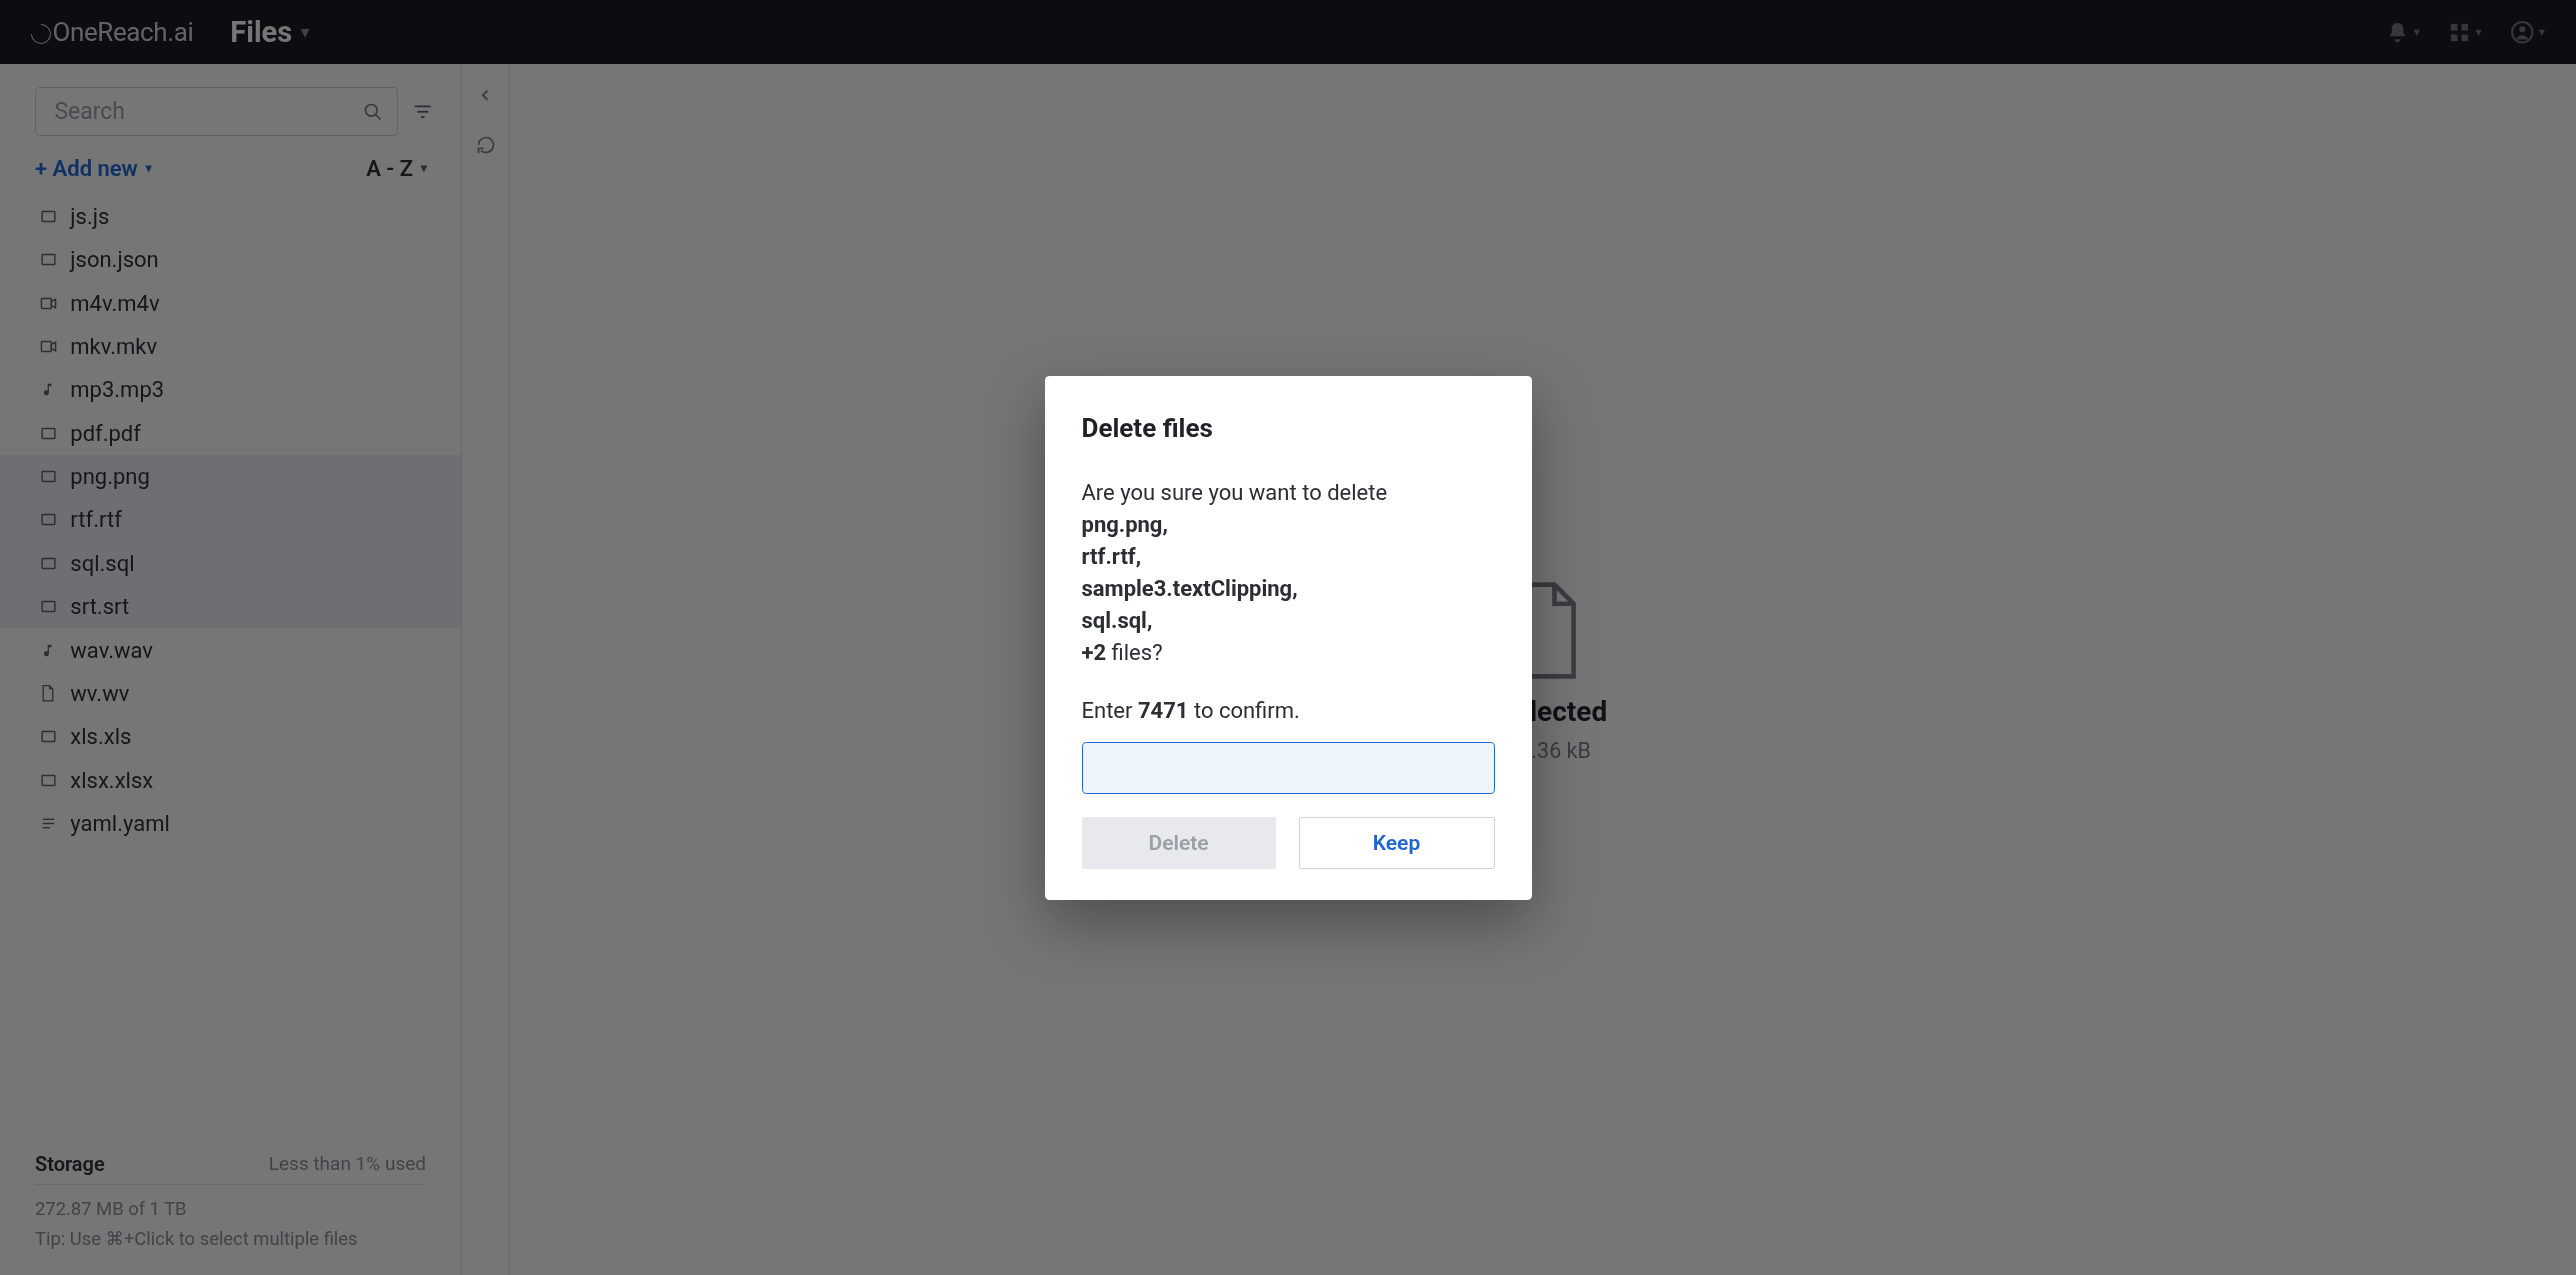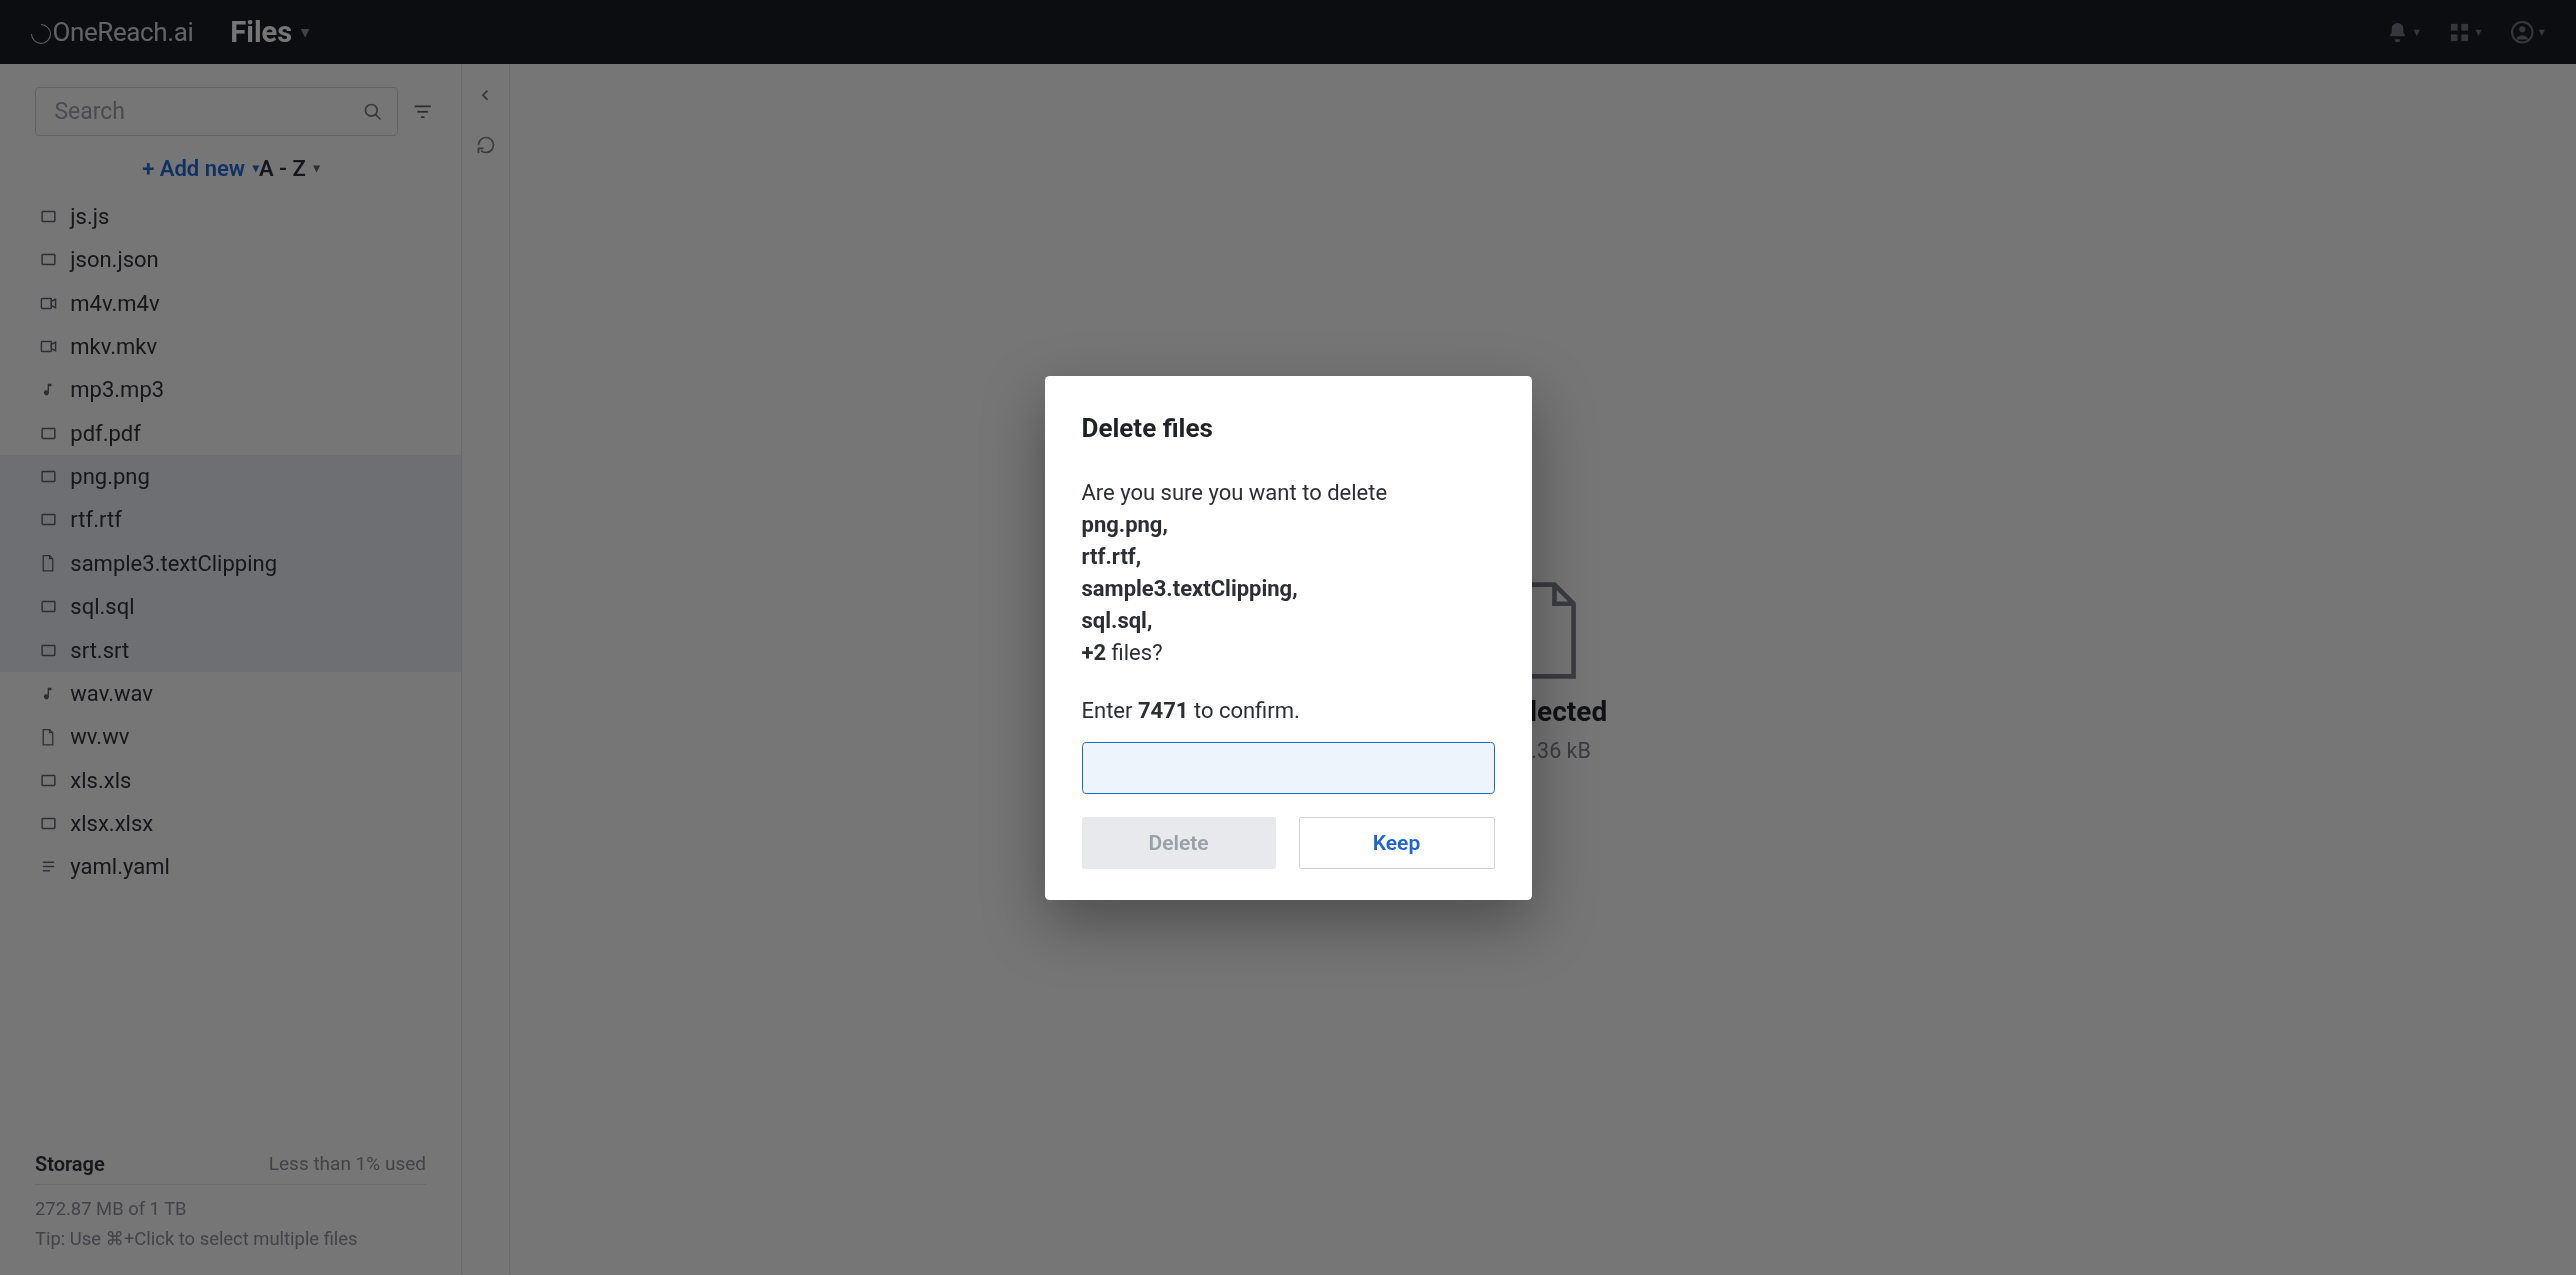--- a/index.html
+++ b/index.html
@@ -21,21 +21,21 @@
 
 
 .sidebar { width:462px; border-right:0.8px solid #e3e5e8; display:flex; flex-direction:column; background:#fff; }
 .sb-top { padding:23px 26px 9.2px 35px; display:flex; align-items:center; gap:12.3px; }
 .search-wrap { flex:1; position:relative; }
 .search-input { width:100%; height:49px; border:0.8px solid #cfd3d8; border-radius:4.6px; padding:0 46px 0 18.4px; font-size:23px; color:#4a4e55; background:#fff; }
 .search-input::placeholder { color:#9aa0a7; }
 .search-icon { position:absolute; right:15.3px; top:50%; transform:translateY(-50%); color:#6f747c; font-size:21.5px; }
 .filter-icon { color:#5a5f66; font-size:20px; width:24.5px; display:flex; justify-content:center; cursor:pointer; }
 
-.sb-row2 { padding:10.7px 34px 9.2px 35px; display:flex; align-items:center; justify-content:center; }
+.sb-row2 { padding:10.7px 34px 9.2px 35px; display:flex; align-items:center; justify-content:space-between; }
 .add-new { color:#1d66d0; font-size:22px; font-weight:600; display:flex; align-items:center; gap:7.7px; cursor:pointer; }
 .add-new .chev { color:#1d66d0; font-size:12.3px; }
 .sort { color:#2b2e33; font-size:22px; font-weight:600; display:flex; align-items:center; gap:7.7px; cursor:pointer; }
 .sort .chev { font-size:12.3px; color:#5a5f66; }
 
 .file-list { flex:1; overflow:auto; padding:4.6px 0; }
 .file-item { display:flex; align-items:center; gap:12.3px; padding:9.2px 17px 9.2px 38px; font-size:22px; color:#2b2e33; cursor:pointer; }
 .file-item.selected { background:#eceff3; }
 .ficon { width:20px; color:#5a5f66; flex-shrink:0; display:flex; justify-content:center; }
 
@@ -201,29 +201,20 @@
             </span>
             <span>png.png</span>
           </div>
           <div class="file-item selected">
             <span class="ficon">
               <svg width="17" height="17" viewBox="0 0 24 24" fill="none" stroke="currentColor" stroke-width="2">
                 <rect x="3" y="5" width="18" height="14" rx="1"></rect>
               </svg>
             </span>
             <span>rtf.rtf</span>
-          </div>
-          <div class="file-item selected">
-            <span class="ficon">
-              <svg width="15.3" height="18.4" viewBox="0 0 24 28" fill="none" stroke="currentColor" stroke-width="2">
-                <path d="M5 2h10l5 5v19H5z"></path>
-                <path d="M15 2v5h5"></path>
-              </svg>
-            </span>
-            <span>sample3.textClipping</span>
           </div>
           <div class="file-item selected">
             <span class="ficon">
               <svg width="17" height="17" viewBox="0 0 24 24" fill="none" stroke="currentColor" stroke-width="2">
                 <rect x="3" y="5" width="18" height="14" rx="1"></rect>
               </svg>
             </span>
             <span>sql.sql</span>
           </div>
           <div class="file-item selected">

